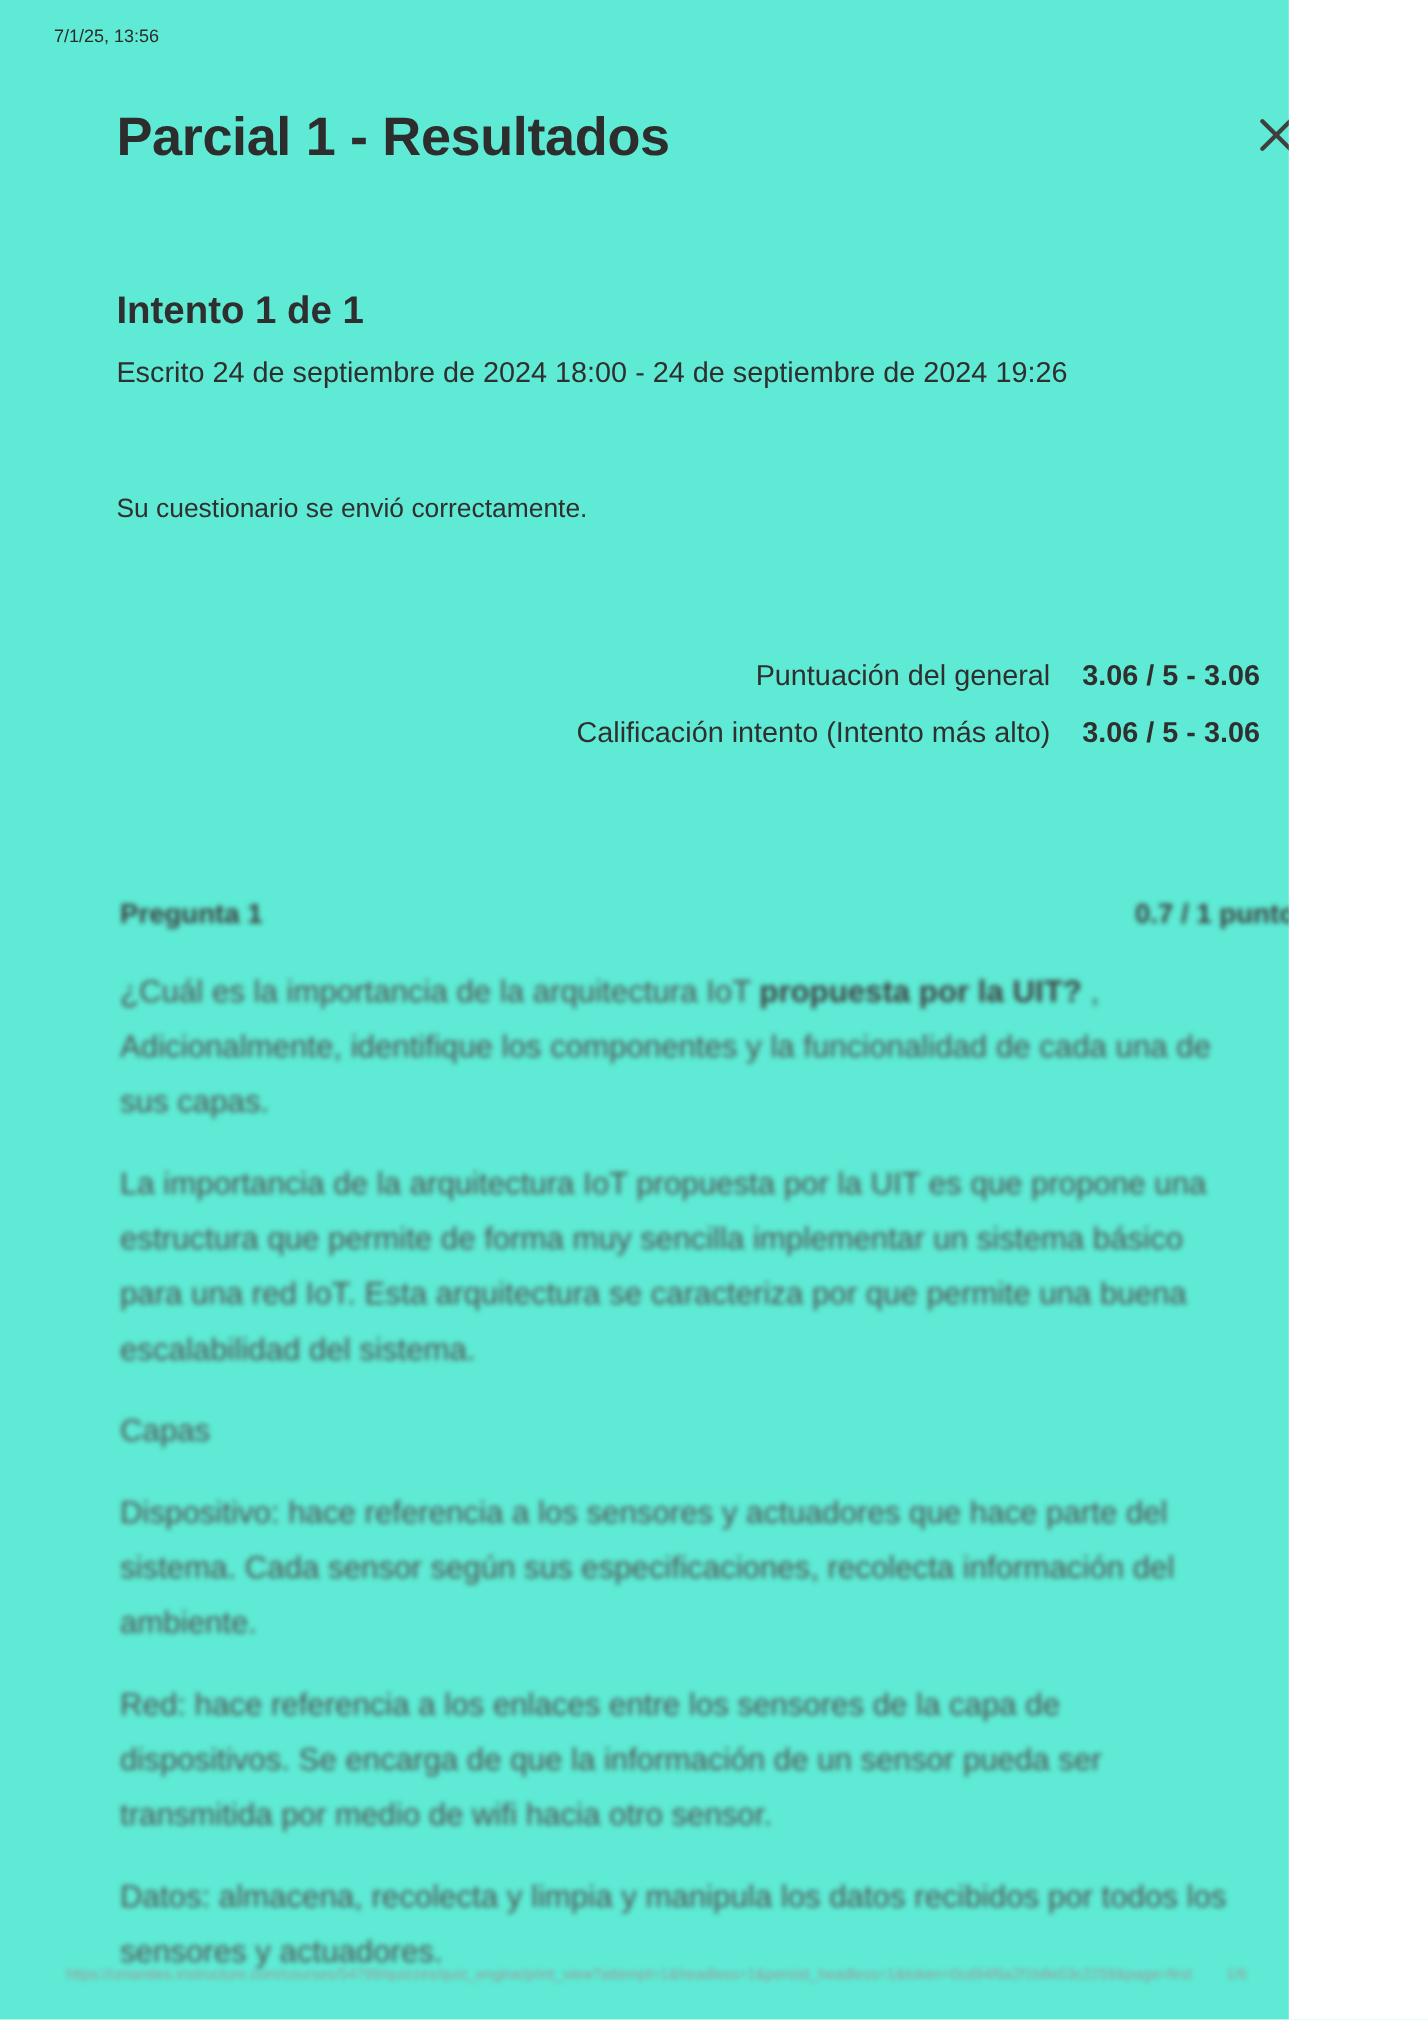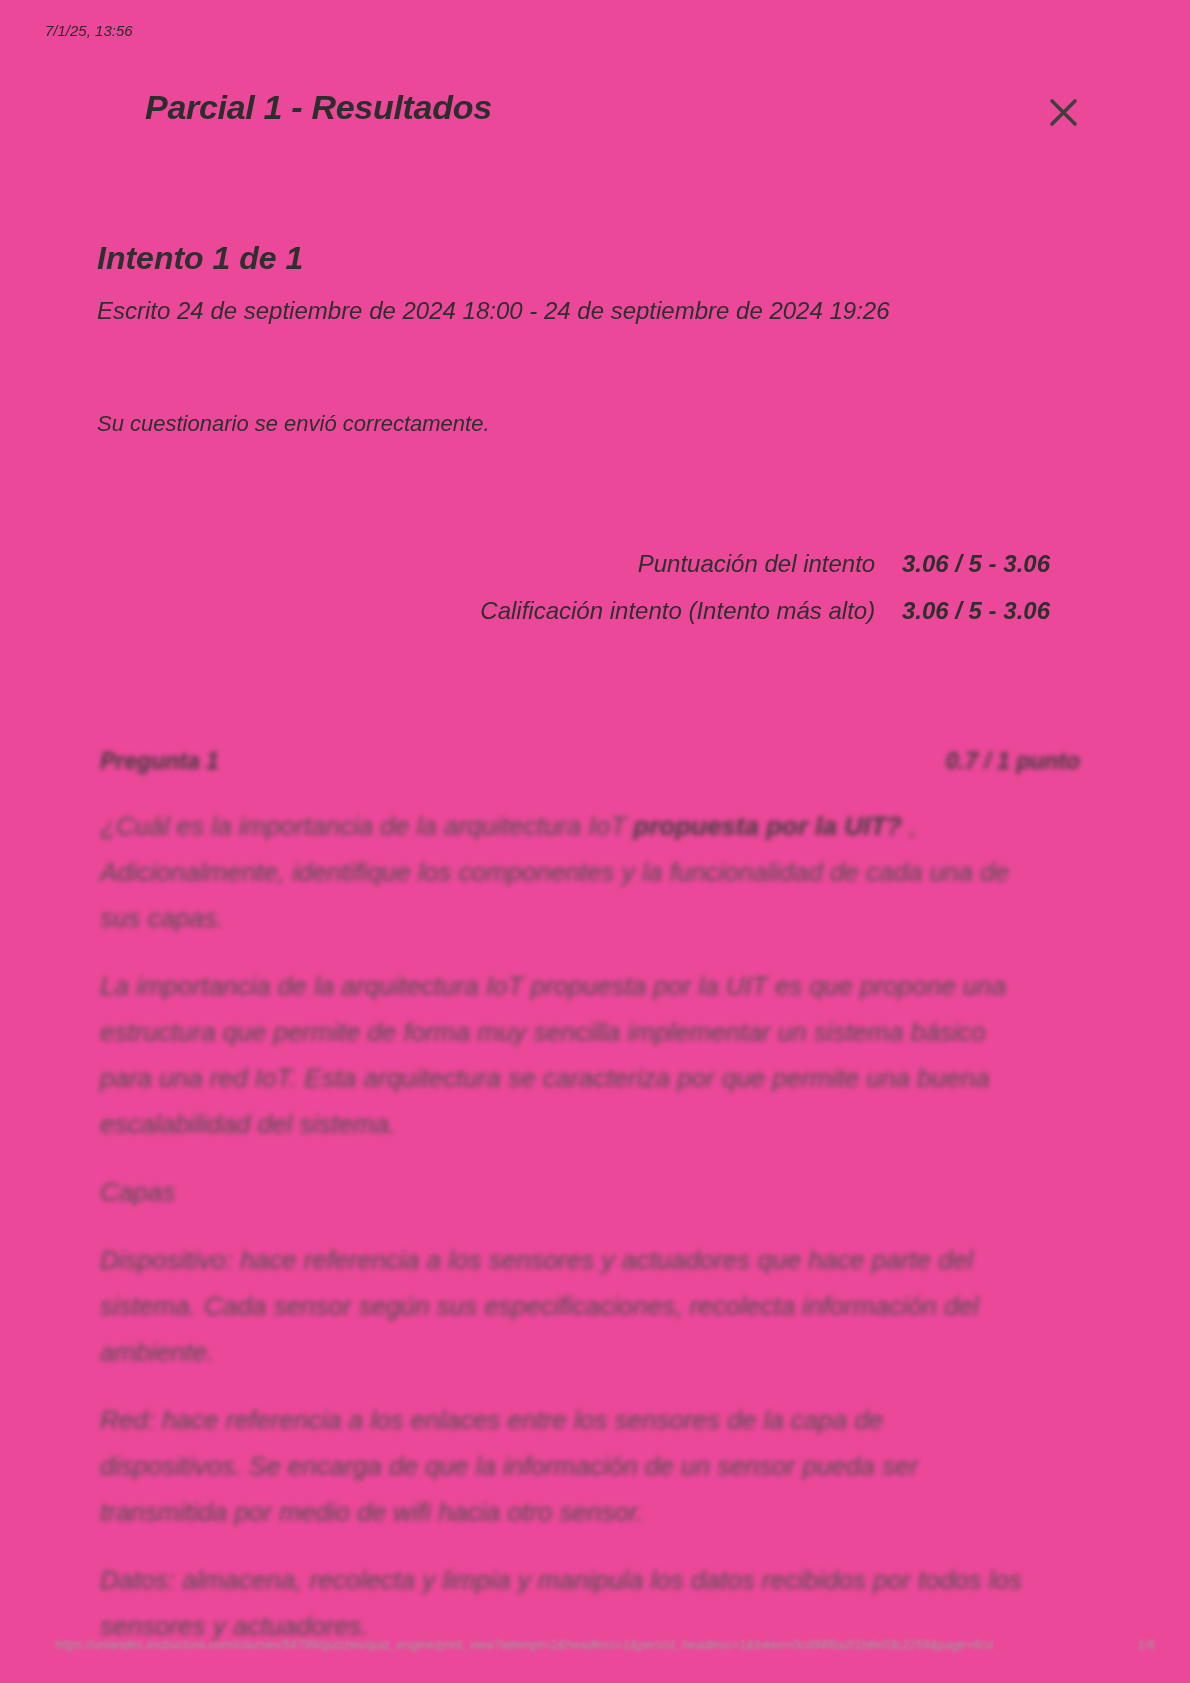--- a/index.html
+++ b/index.html
@@ -1,51 +1,49 @@
 <!DOCTYPE html>
 <html><head>
 <meta charset="utf-8">
 <style>
   * { margin: 0; padding: 0; box-sizing: border-box; }
   html, body { background: #ffffff; }
   body { font-family: "Liberation Sans", "DejaVu Sans", sans-serif; }
 
   .page {
     position: relative;
-    width: 1190px;
+    width: 1074px;
     height: 1683px;
-    background: #ec4899;
+    background: #5eead4;
     overflow: hidden;
     color: #2f2f2f;
-    font-style: italic;
   }
 
   
   .print-header {
     position: absolute;
     top: 22px; left: 0; right: 0;
     height: 20px;
     font-size: 15px;
     color: #2b2b2b;
   }
   .print-datetime { position: absolute; left: 45px; top: 0; white-space: nowrap; }
   .print-doc-title { position: absolute; left: 364px; top: 0; white-space: nowrap; }
 
   
   .title-row {
     position: absolute;
     top: 88px; left: 97px; width: 983px;
     display: flex; justify-content: space-between; align-items: flex-start;
   }
   .page-title {
-    font-size: 34px;
+    font-size: 45px;
     font-weight: bold;
     color: #2d2d2d;
     letter-spacing: -0.3px;
-    margin-left: 48px;
   }
   .close-btn {
     background: none; border: none; cursor: pointer;
     padding: 0; margin-top: 8px; line-height: 0;
   }
 
   
   .attempt-heading {
     position: absolute; top: 240px; left: 97px;
     font-size: 32px; font-weight: bold; text-align: center;
@@ -122,21 +120,21 @@
       </span>
     </button>
   </div>
 
   <h2 class="attempt-heading">Intento 1 de 1</h2>
   <p class="attempt-period">Escrito 24 de septiembre de 2024 18:00 - 24 de septiembre de 2024 19:26</p>
   <p class="submission-status">Su cuestionario se envió correctamente.</p>
 
   <div class="scores">
     <div class="score-row">
-      <span class="score-label">Puntuación del intento</span>
+      <span class="score-label">Puntuación del general</span>
       <span class="score-value">3.06 / 5 - 3.06</span>
     </div>
     <div class="score-row">
       <span class="score-label">Calificación intento (Intento más alto)</span>
       <span class="score-value">3.06 / 5 - 3.06</span>
     </div>
   </div>
 
   <section class="question">
     <div class="q-head">

